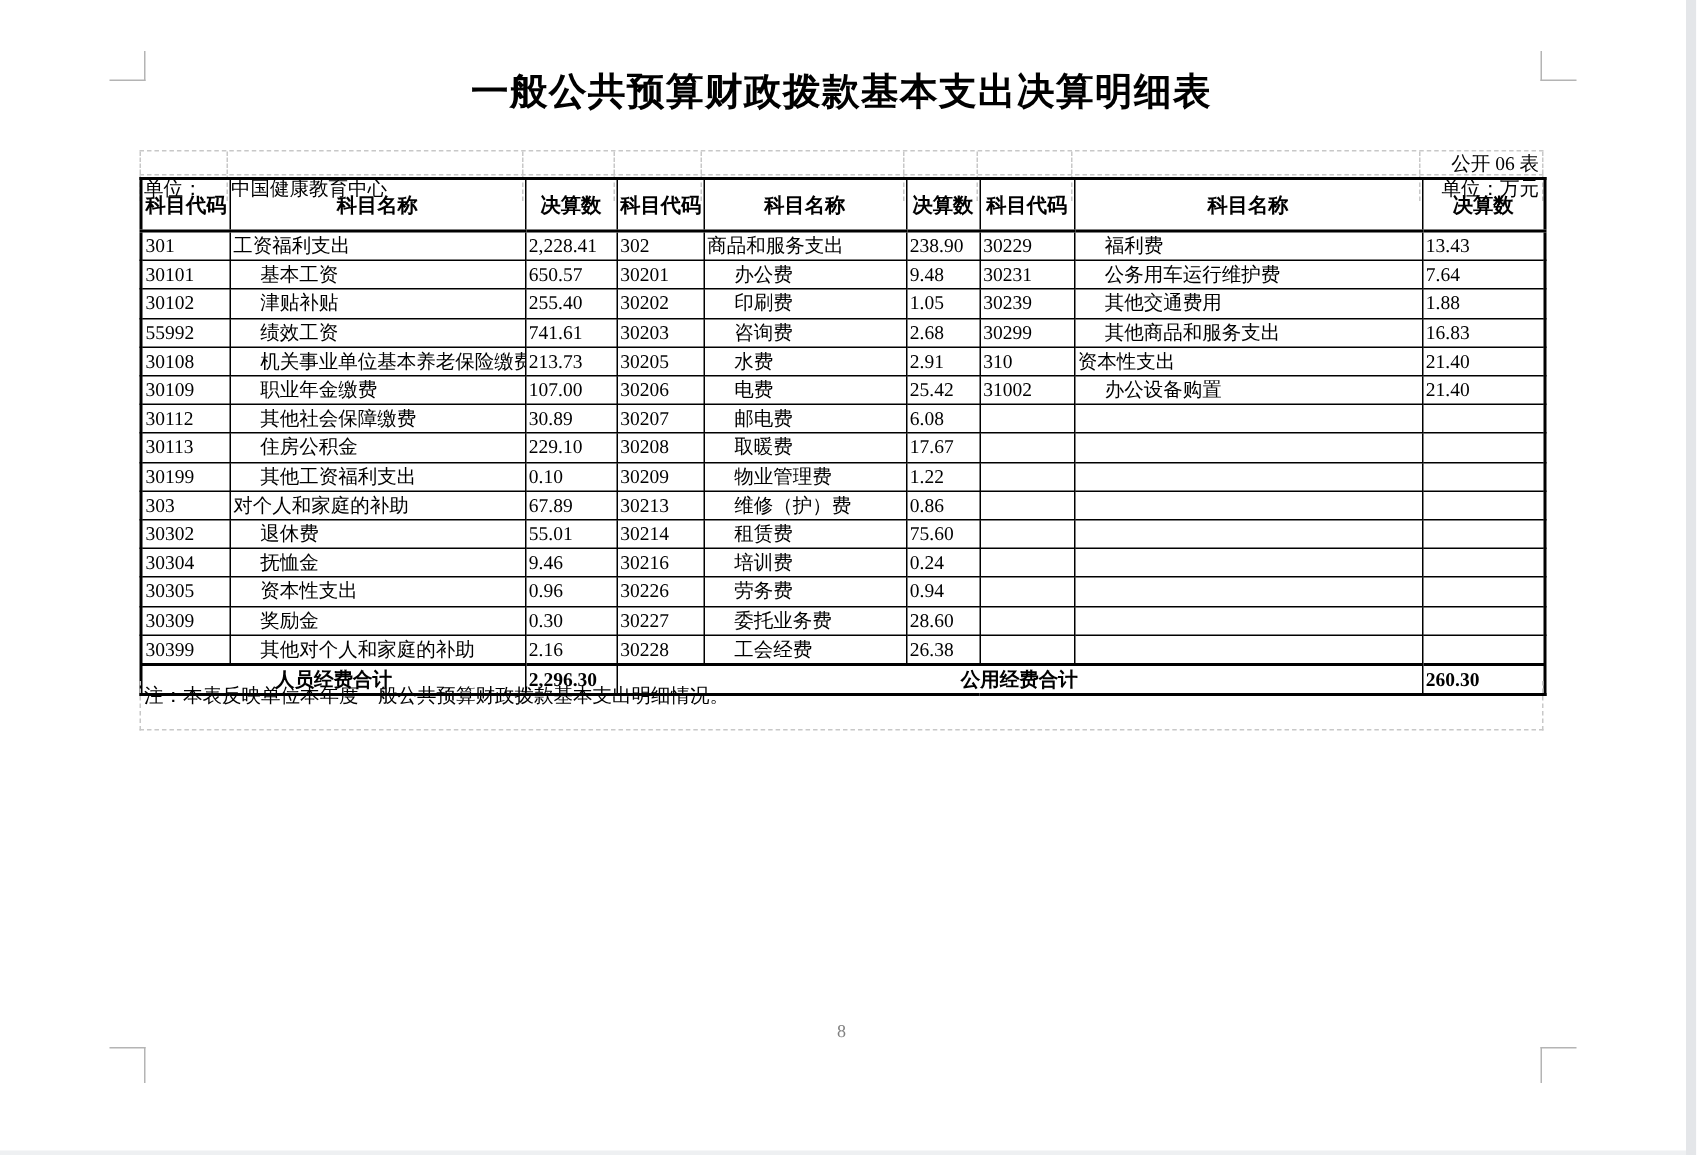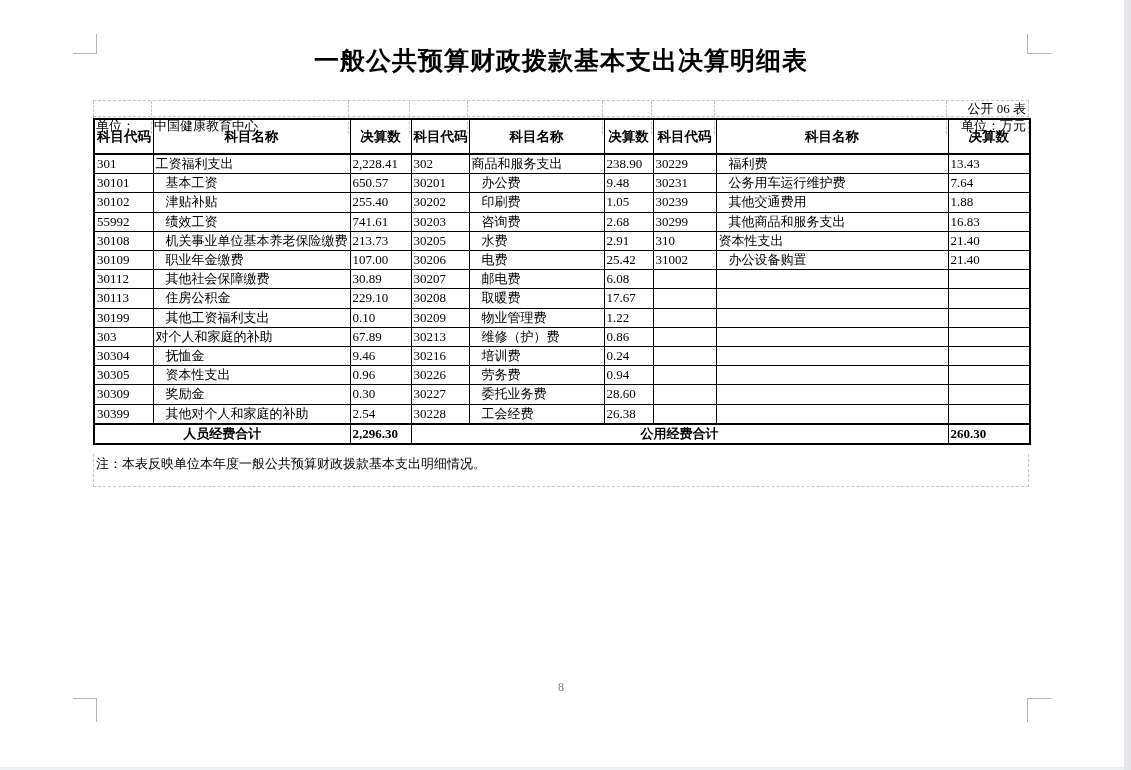--- a/index.html
+++ b/index.html
@@ -36,21 +36,21 @@
   .tbl-wrap { position:absolute; left:93px; top:118px; }
   table.budget { border-collapse:collapse; table-layout:fixed; width:936px;
                  border:2px solid #000; }
   table.budget th, table.budget td { border:1px solid #000; overflow:hidden;
                  white-space:nowrap; font-size:13px; padding:0 2px; }
   table.budget thead th { height:35px; font-weight:bold; text-align:center;
                  border-bottom:2px solid #000; font-size:13.5px; }
   table.budget tbody tr { height:18.7px; }
   table.budget tbody td { line-height:18.2px; }
   table.budget tfoot td { height:19px; line-height:18px; border-top:2px solid #000; font-weight:bold; }
-  td.c-name.sub { padding-left:12px; }
+  td.c-name.sub { padding-left:20px; }
   td.b { font-weight:normal; }
   .ft-label { text-align:center; font-weight:bold; }
 
   
   .note-box { position:absolute; left:93px; top:454px; width:936px; height:33px;
               border-left:1px dashed #c8c8c8; border-right:1px dashed #c8c8c8;
               border-bottom:1px dashed #c8c8c8; font-size:13px; line-height:17px;
               padding:1px 2px; }
 
   .page-num { position:absolute; left:93px; top:680px; width:936px; text-align:center;
@@ -223,20 +223,31 @@
             <td class="c-name b">对个人和家庭的补助</td>
             <td class="c-val b">67.89</td>
             <td class="c-code">30213</td>
             <td class="c-name sub">维修（护）费</td>
             <td class="c-val">0.86</td>
             <td class="c-code"></td>
             <td class="c-name"></td>
             <td class="c-val"></td>
           </tr>
           <tr>
+            <td class="c-code">30302</td>
+            <td class="c-name sub">退休费</td>
+            <td class="c-val">55.01</td>
+            <td class="c-code">30214</td>
+            <td class="c-name sub">租赁费</td>
+            <td class="c-val">75.60</td>
+            <td class="c-code"></td>
+            <td class="c-name"></td>
+            <td class="c-val"></td>
+          </tr>
+          <tr>
             <td class="c-code">30304</td>
             <td class="c-name sub">抚恤金</td>
             <td class="c-val">9.46</td>
             <td class="c-code">30216</td>
             <td class="c-name sub">培训费</td>
             <td class="c-val">0.24</td>
             <td class="c-code"></td>
             <td class="c-name"></td>
             <td class="c-val"></td>
           </tr>
@@ -258,21 +269,21 @@
             <td class="c-code">30227</td>
             <td class="c-name sub">委托业务费</td>
             <td class="c-val">28.60</td>
             <td class="c-code"></td>
             <td class="c-name"></td>
             <td class="c-val"></td>
           </tr>
           <tr>
             <td class="c-code">30399</td>
             <td class="c-name sub">其他对个人和家庭的补助</td>
-            <td class="c-val">2.54</td>
+            <td class="c-val">2.16</td>
             <td class="c-code">30228</td>
             <td class="c-name sub">工会经费</td>
             <td class="c-val">26.38</td>
             <td class="c-code"></td>
             <td class="c-name"></td>
             <td class="c-val"></td>
           </tr>
         </tbody>
       <tfoot>
         <tr>

